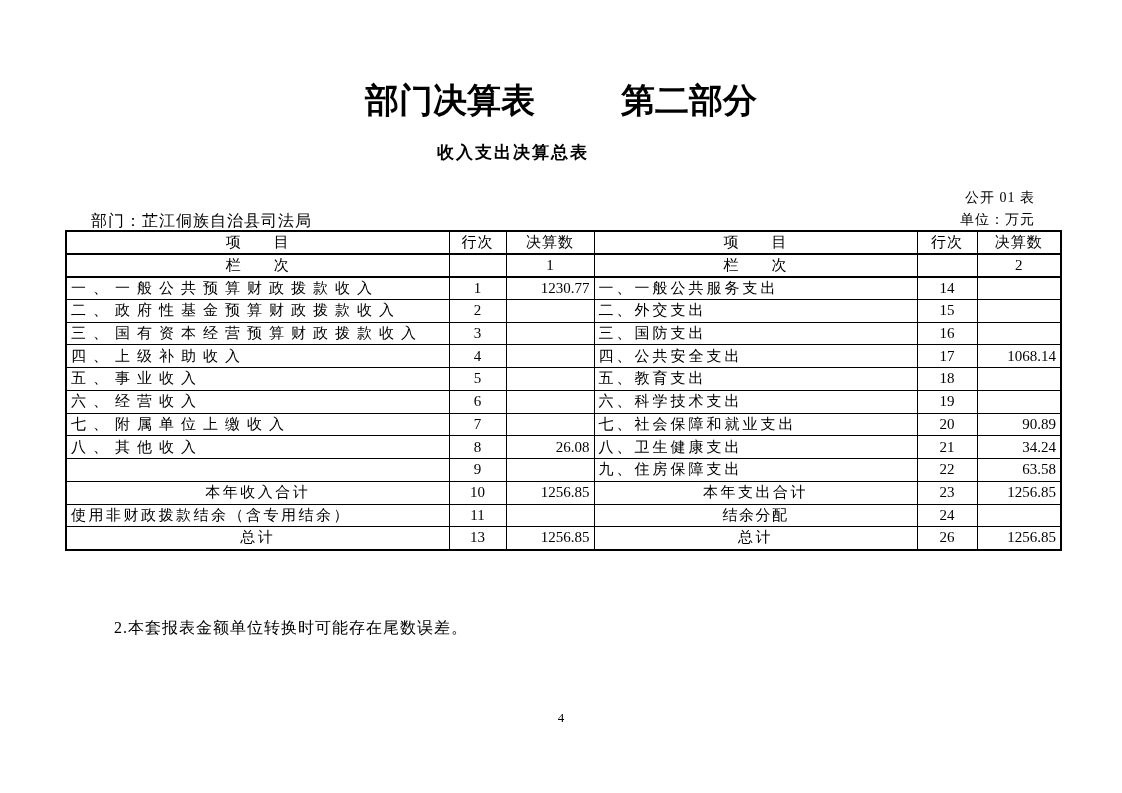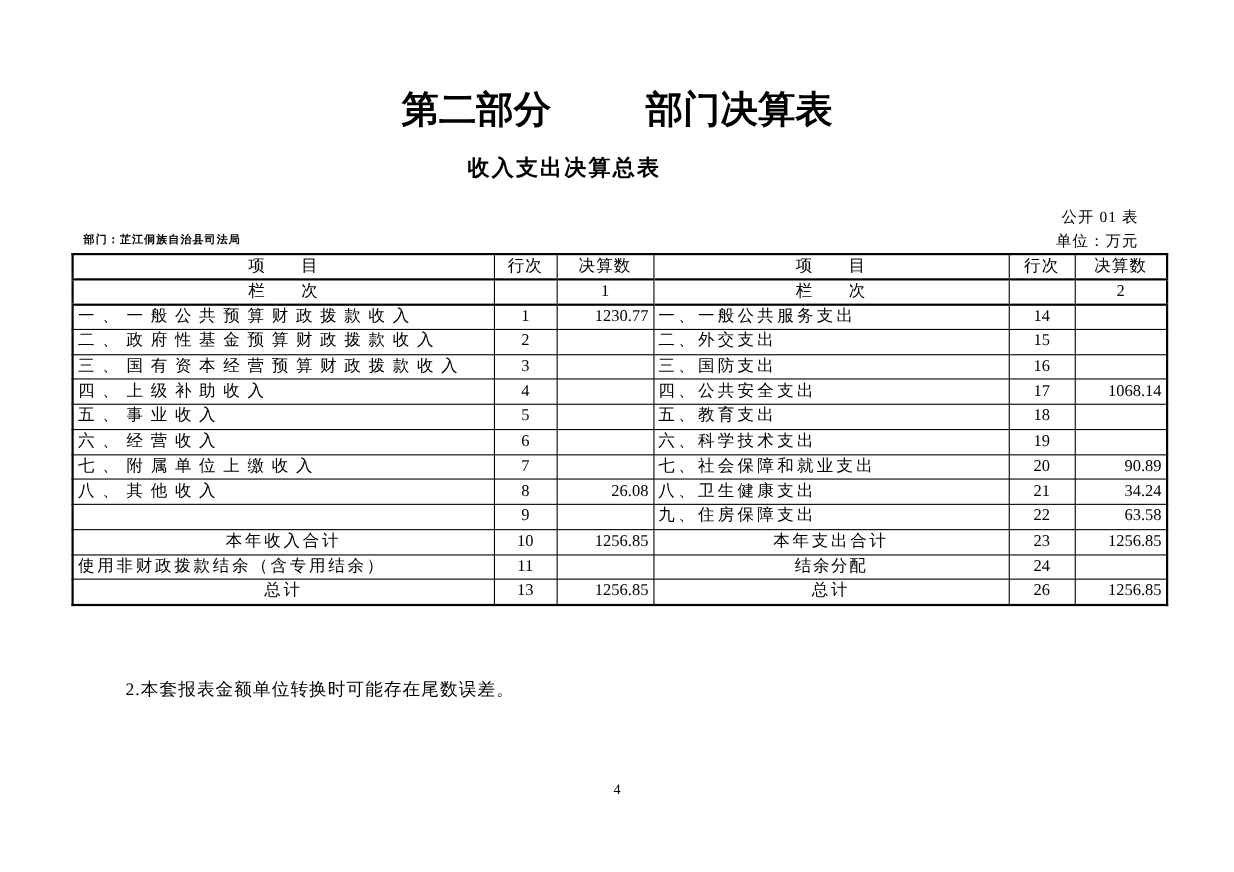--- a/index.html
+++ b/index.html
@@ -14,25 +14,25 @@
   }
   .doc-title {
     position: absolute; top: 84px; left: 0; width: 1122px;
     display: flex; justify-content: center; gap: 86px;
     font-size: 34px; font-weight: bold; line-height: 1;
     font-family: "Liberation Serif", "DejaVu Serif", serif;
   }
   .doc-subtitle {
     position: absolute; top: 144px; left: 0; width: 1026px;
     text-align: center;
-    font-size: 20px; font-weight: bold; letter-spacing: 2px; line-height: 1.1;
-    font-family: Liberation Mono, monospace;
+    font-size: 17px; font-weight: bold; letter-spacing: 2px; line-height: 1.1;
+    font-family: Liberation Sans, sans-serif;
   }
   .meta-code { position: absolute; top: 189px; right: 87px; font-size: 14px; letter-spacing: 1px; }
-  .meta-dept { position: absolute; top: 211px; left: 76px; font-size: 10px; letter-spacing: 1px; font-weight: bold; }
+  .meta-dept { position: absolute; top: 211px; left: 91px; font-size: 16px; letter-spacing: 1px; }
   .meta-unit { position: absolute; top: 211px; right: 87px; font-size: 14px; letter-spacing: 1px; }
 
   table.budget {
     position: absolute; left: 65px; top: 230px; width: 995px;
     border-collapse: collapse; table-layout: fixed;
     font-size: 15px;
     border: 2px solid #000;
   }
   table.budget td {
     border: 1px solid #000;
@@ -67,22 +67,22 @@
     position: absolute; top: 710px; left: 0; width: 1122px;
     text-align: center; font-size: 13px;
   }
 </style>
 </head>
 <body>
 
 <div class="page">
 
   <div class="doc-title">
+    <span>部门决算表</span>
     <span>第二部分</span>
-    <span>部门决算表</span>
   </div>
 
   <div class="doc-subtitle">收入支出决算总表</div>
 
   <div class="meta-code">公开 01 表</div>
   <div class="meta-dept">部门：芷江侗族自治县司法局</div>
   <div class="meta-unit">单位：万元</div>
 
   <table class="budget">
     <colgroup>

